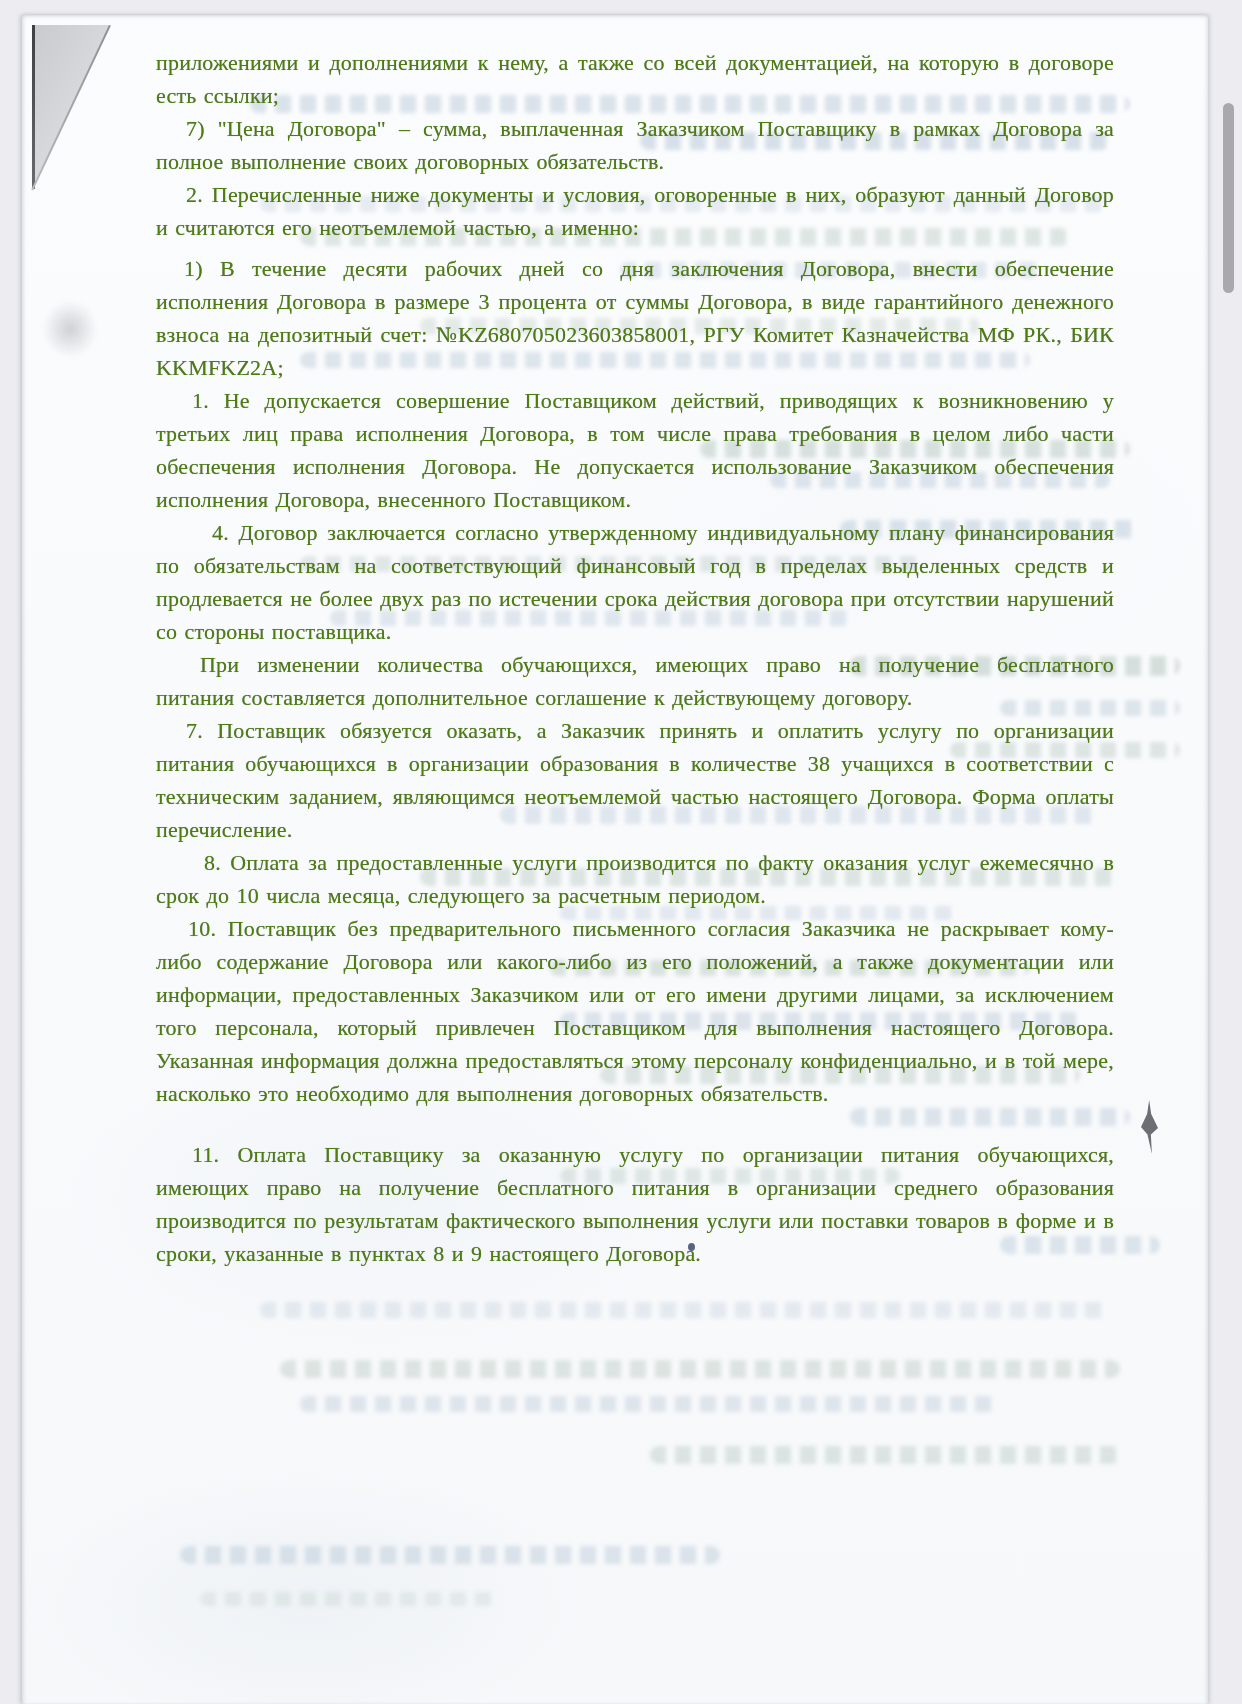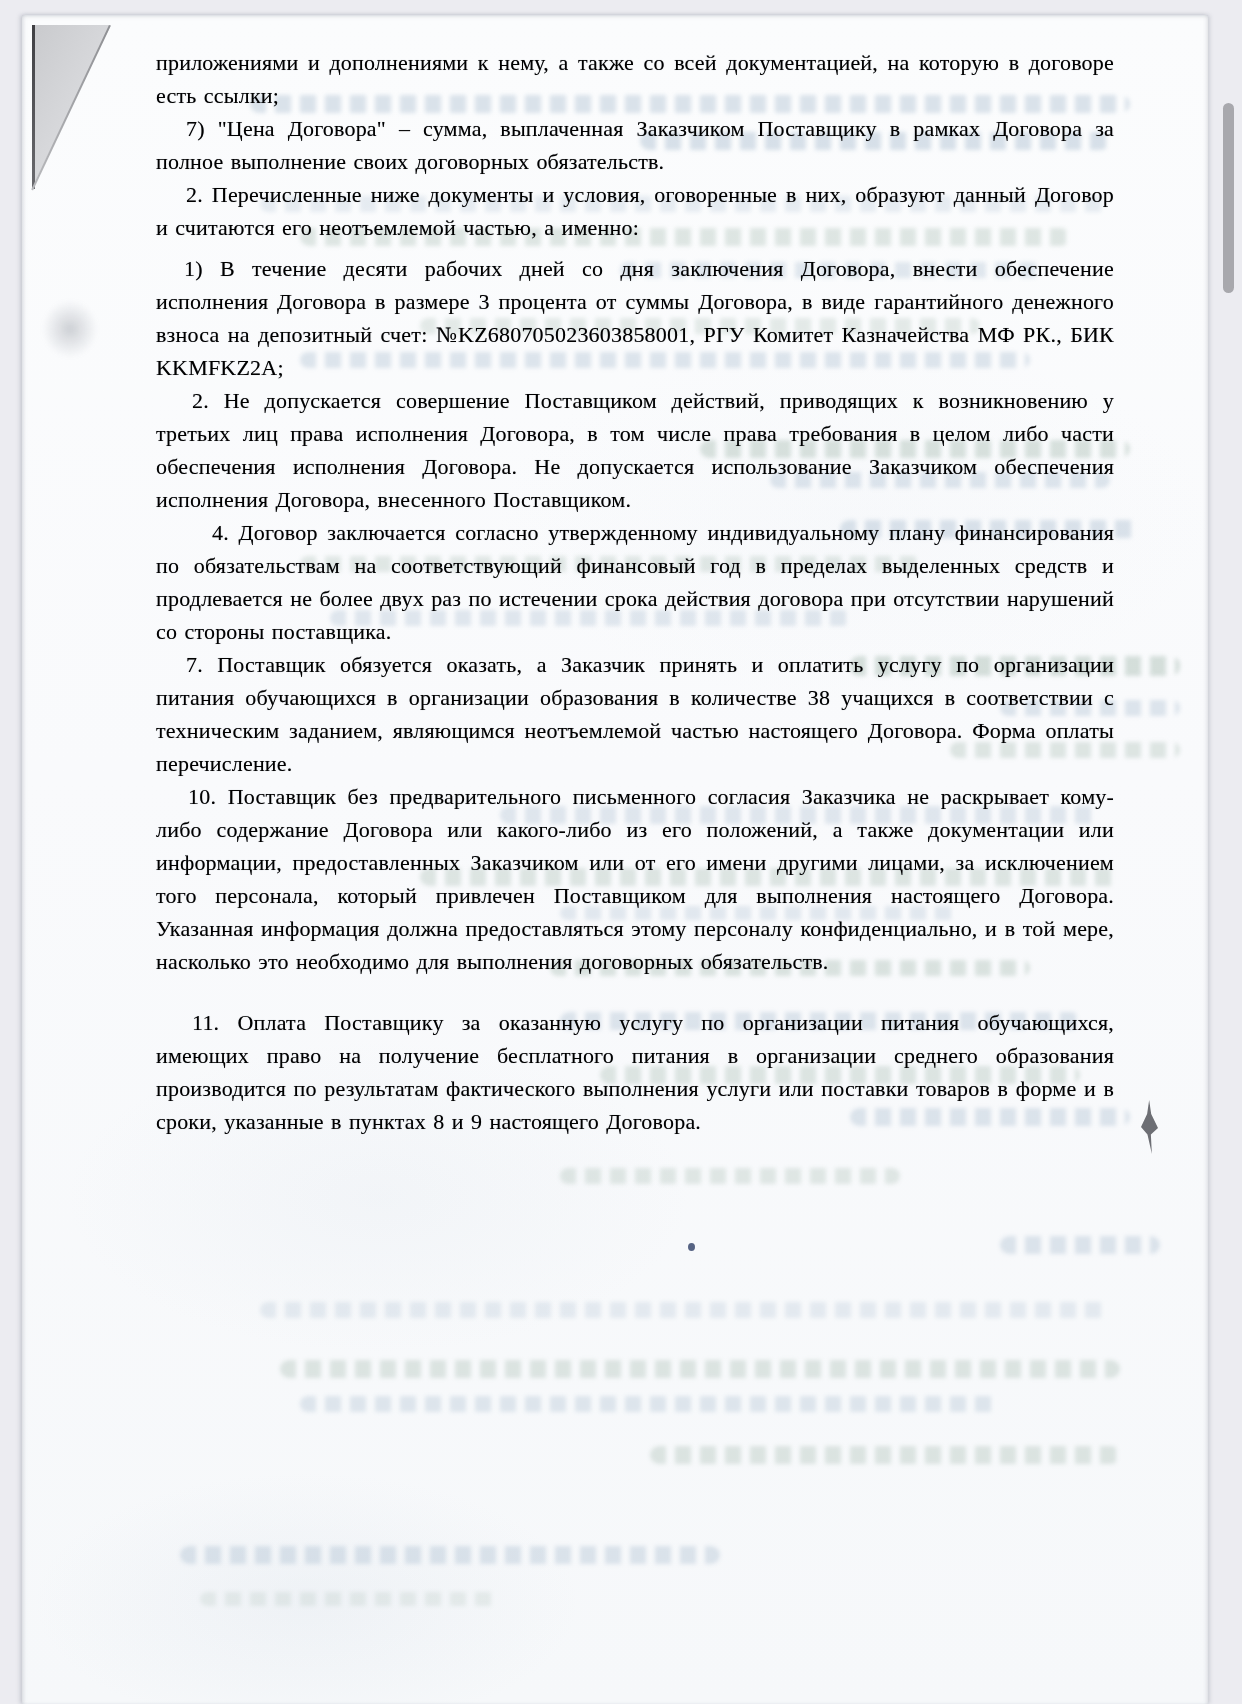--- a/index.html
+++ b/index.html
@@ -66,21 +66,21 @@
     clip-path: polygon(48% 0, 60% 26%, 100% 52%, 58% 64%, 64% 100%, 38% 64%, 0 50%, 36% 26%);
   }
   .ink-dot {
     position: absolute; left: 688px; top: 1243px; width: 7px; height: 8px;
     border-radius: 50%; background: #2e3e66; opacity: .8; filter: blur(.4px);
   }
 
   
   .textblock {
     position: absolute; left: 156px; top: 46px; width: 958px;
-    color: #000000;
+    color: #4d7c0f;
     font-size: 22px; line-height: 33px;
     text-align: justify;
     letter-spacing: .2px; word-spacing: 1.6px; font-family: Liberation Serif, serif;
   }
   .textblock p {
     margin: 0;
     text-shadow: 0 0 .7px rgba(62,67,80,.55);
   }
 
   
@@ -137,22 +137,24 @@
 
   <div class="smudge"></div>
   <div class="ink-mark"></div>
   <div class="ink-dot"></div>
 
   <div class="textblock" id="textblock">
       <p style="text-indent: 0px;">приложениями и дополнениями к нему, а также со всей документацией, на которую в договоре есть ссылки;</p>
       <p style="text-indent: 30px;">7) "Цена Договора" – сумма, выплаченная Заказчиком Поставщику в рамках Договора за полное выполнение своих договорных обязательств.</p>
       <p style="text-indent: 30px;">2. Перечисленные ниже документы и условия, оговоренные в них, образуют данный Договор и считаются его неотъемлемой частью, а именно:</p>
       <p style="text-indent: 28px; margin-top: 8px;">1) В течение десяти рабочих дней со дня заключения Договора, внести обеспечение исполнения Договора в размере 3 процента от суммы Договора,  в виде гарантийного денежного взноса на депозитный счет: №KZ680705023603858001, РГУ Комитет Казначейства МФ РК., БИК KKMFKZ2A;</p>
-      <p style="text-indent: 36px;">2. Не допускается совершение Поставщиком действий, приводящих к возникновению у третьих лиц права исполнения Договора, в том числе права требования в целом либо части обеспечения исполнения Договора. Не допускается использование Заказчиком обеспечения исполнения Договора, внесенного Поставщиком.</p>
+      <p style="text-indent: 36px;">1. Не допускается совершение Поставщиком действий, приводящих к возникновению у третьих лиц права исполнения Договора, в том числе права требования в целом либо части обеспечения исполнения Договора. Не допускается использование Заказчиком обеспечения исполнения Договора, внесенного Поставщиком.</p>
       <p style="text-indent: 56px;">4. Договор заключается согласно утвержденному индивидуальному плану финансирования по обязательствам на соответствующий финансовый год в пределах выделенных средств и продлевается не более двух раз по истечении срока действия договора при отсутствии нарушений со стороны поставщика.</p>
+      <p style="text-indent: 44px;">При изменении количества обучающихся, имеющих право на получение бесплатного питания составляется дополнительное соглашение к действующему договору.</p>
       <p style="text-indent: 30px;">7. Поставщик обязуется оказать, а Заказчик принять и оплатить услугу по организации питания обучающихся в организации образования в количестве 38 учащихся в соответствии с техническим заданием, являющимся неотъемлемой частью настоящего Договора. Форма оплаты перечисление.</p>
+      <p style="text-indent: 48px;">8. Оплата за предоставленные услуги производится по факту оказания услуг ежемесячно в срок до 10 числа месяца, следующего за расчетным периодом.</p>
       <p style="text-indent: 32px;">10. Поставщик без предварительного письменного согласия Заказчика не раскрывает кому-либо содержание Договора или какого-либо из его положений, а также документации или информации, предоставленных Заказчиком или от его имени другими лицами, за исключением того персонала, который привлечен Поставщиком для выполнения настоящего Договора. Указанная информация должна предоставляться этому персоналу конфиденциально, и в той мере, насколько это необходимо для выполнения договорных обязательств.</p>
       <p style="text-indent: 36px; margin-top: 28px;">11. Оплата Поставщику за оказанную услугу по организации питания обучающихся, имеющих право на получение бесплатного питания в организации среднего образования производится по результатам фактического выполнения услуги или поставки товаров в форме и в сроки, указанные в пунктах 8 и 9 настоящего Договора.</p>
     </div>
 
   <div class="scroll-thumb"></div>
 
 </div>
 
 </body></html>

